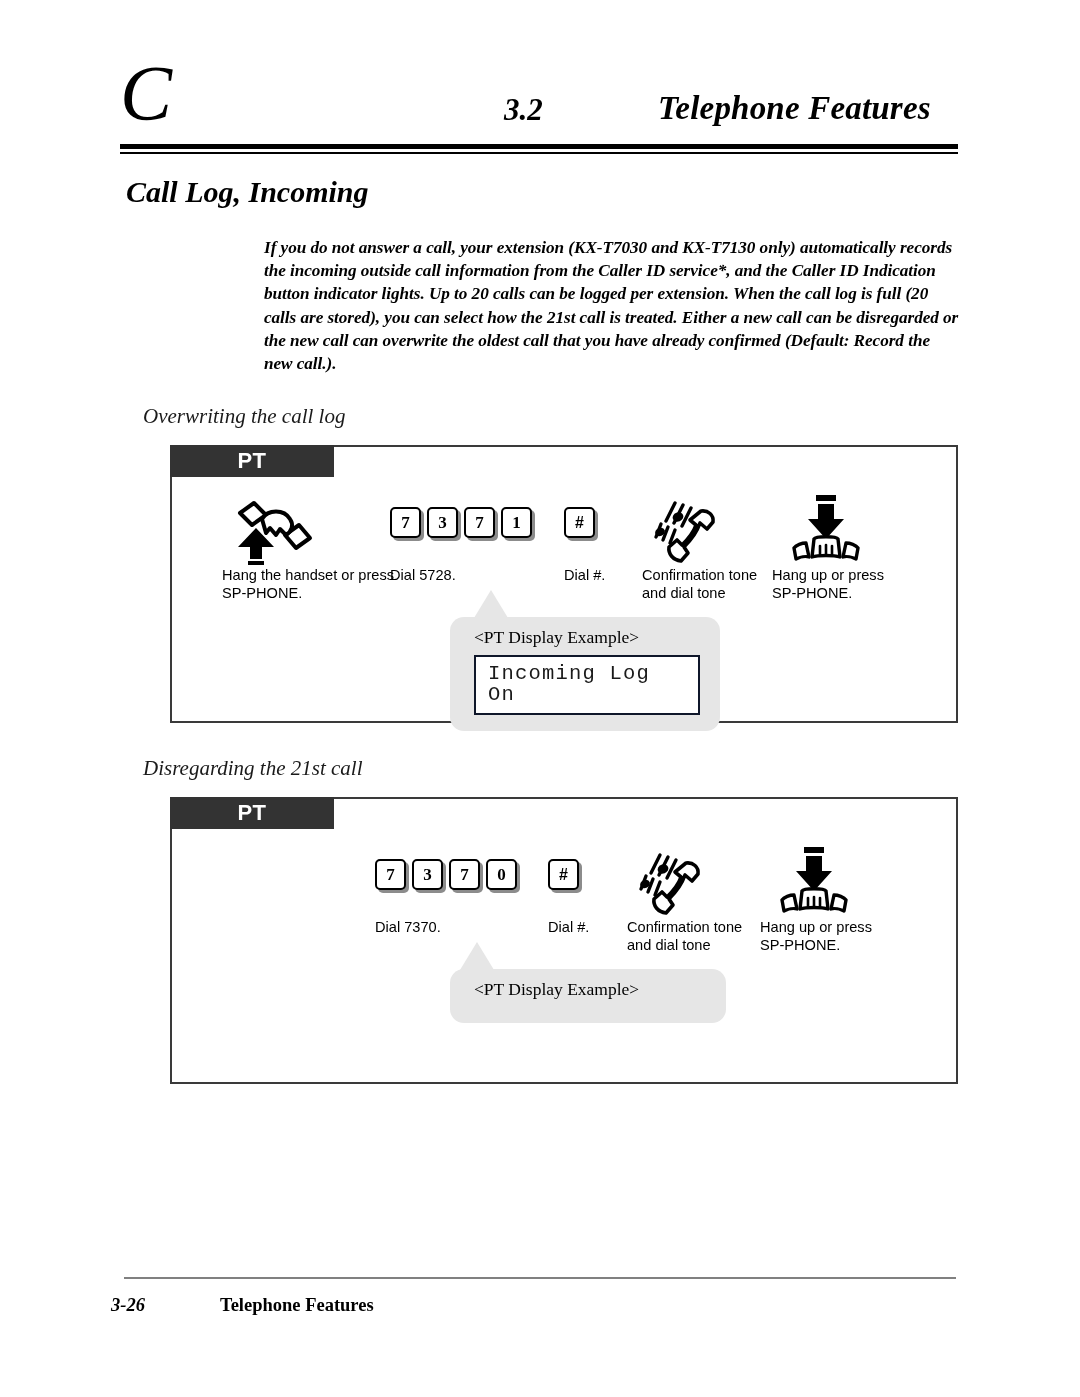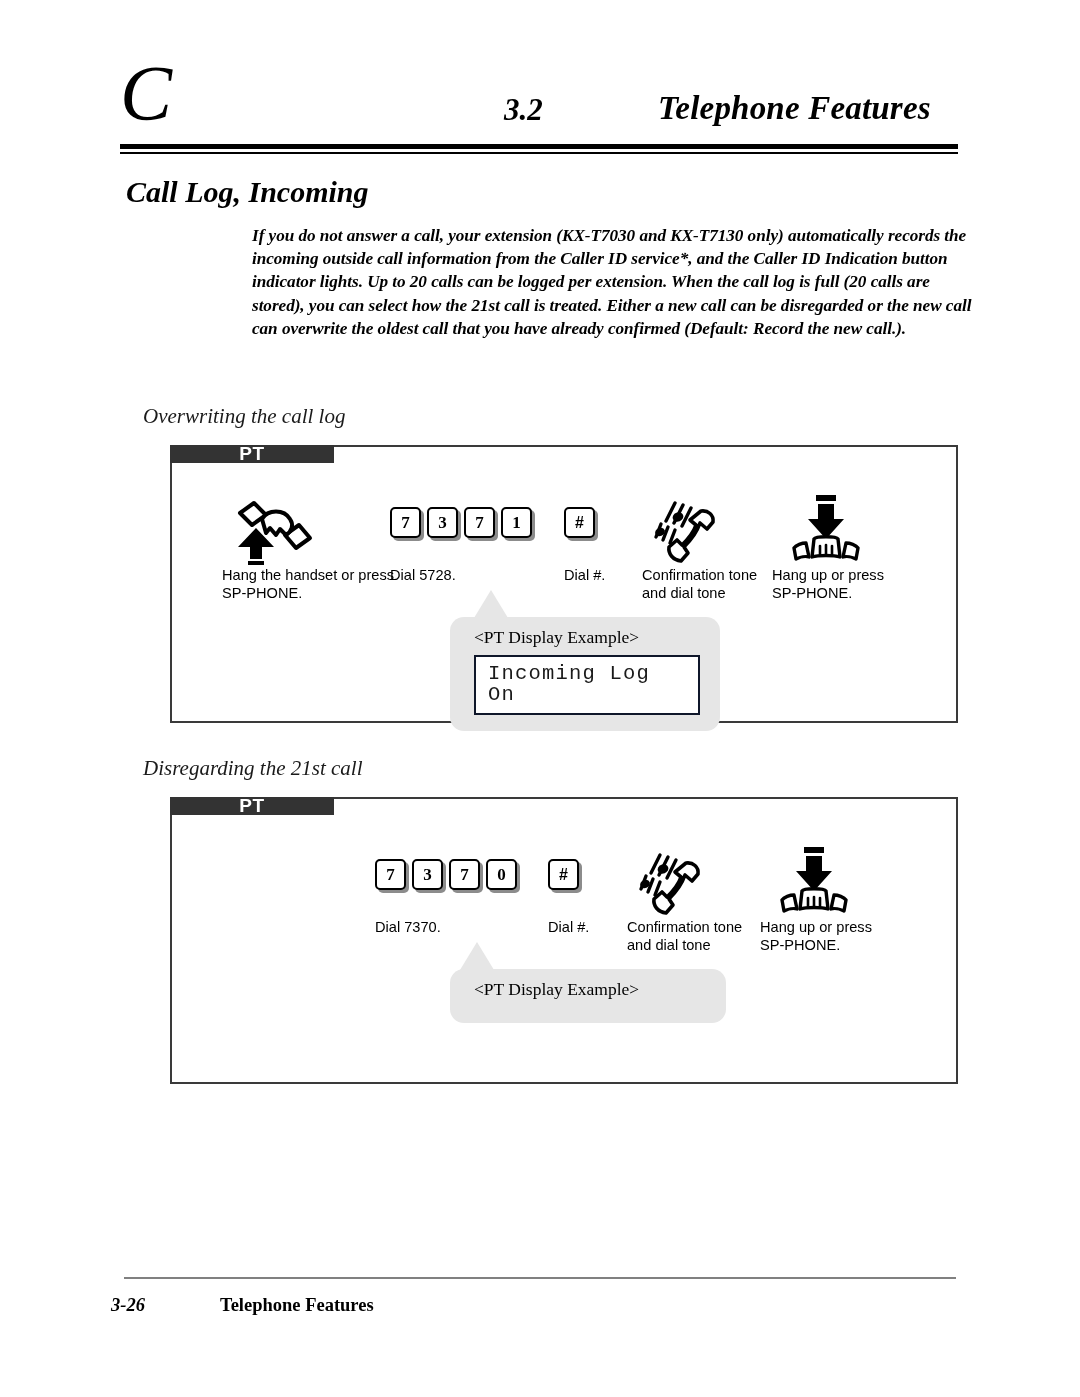--- a/index.html
+++ b/index.html
@@ -91,21 +91,21 @@
     left: 248px;
     top: 220px;
     width: 728px;
   }
   .intro-para {
     font-family: "Liberation Serif", serif;
     font-style: italic;
     font-weight: 700;
     font-size: 17.2px;
     line-height: 23.2px;
-    margin: 4px;
+    margin: 16px;
     letter-spacing: -0.05px;
   }
   .intro-para2 {
     font-family: "Liberation Serif", serif;
     font-style: italic;
     font-weight: 700;
     font-size: 17.2px;
     line-height: 23.2px;
     margin: 0;
   }
@@ -130,26 +130,26 @@
     box-sizing: border-box;
   }
   #proc-box-1 { left: 170px; top: 445px; width: 788px; height: 278px; }
   #proc-box-2 { left: 170px; top: 797px; width: 788px; height: 287px; }
 
   .pt-tab {
     position: absolute;
     left: -2px;
     top: -2px;
     width: 164px;
-    height: 18px;
+    height: 32px;
     background: #333333;
     color: #ffffff;
     font-family: "Liberation Sans", sans-serif;
     font-weight: 700;
-    font-size: 19px;
+    font-size: 22px;
     display: flex;
     align-items: center;
     justify-content: center;
     letter-spacing: 0.5px;
   }
 
   
   .steps-row {
     position: absolute;
     top: 48px;

